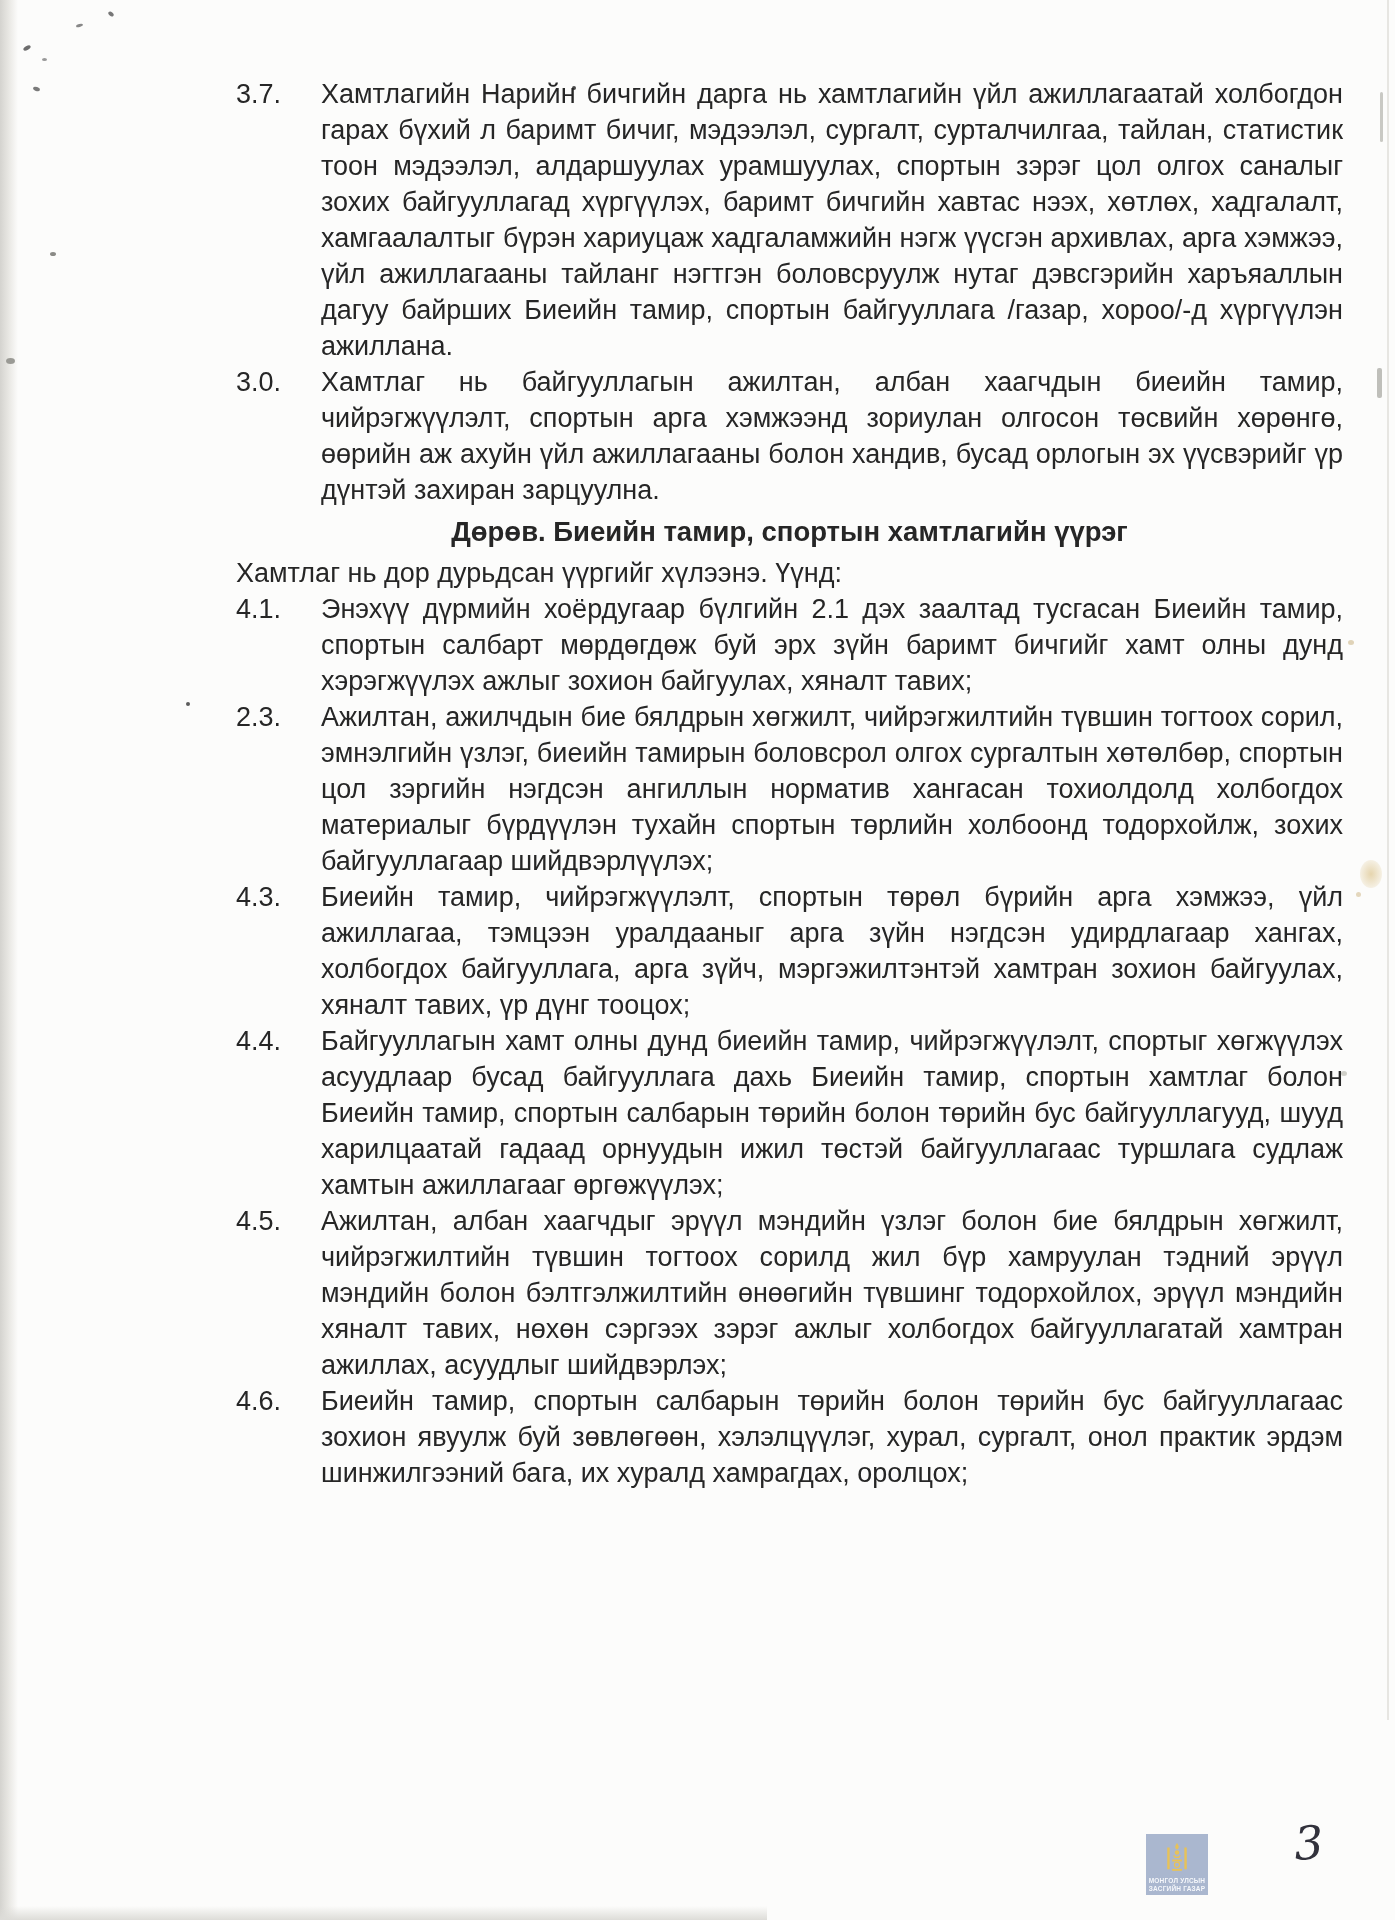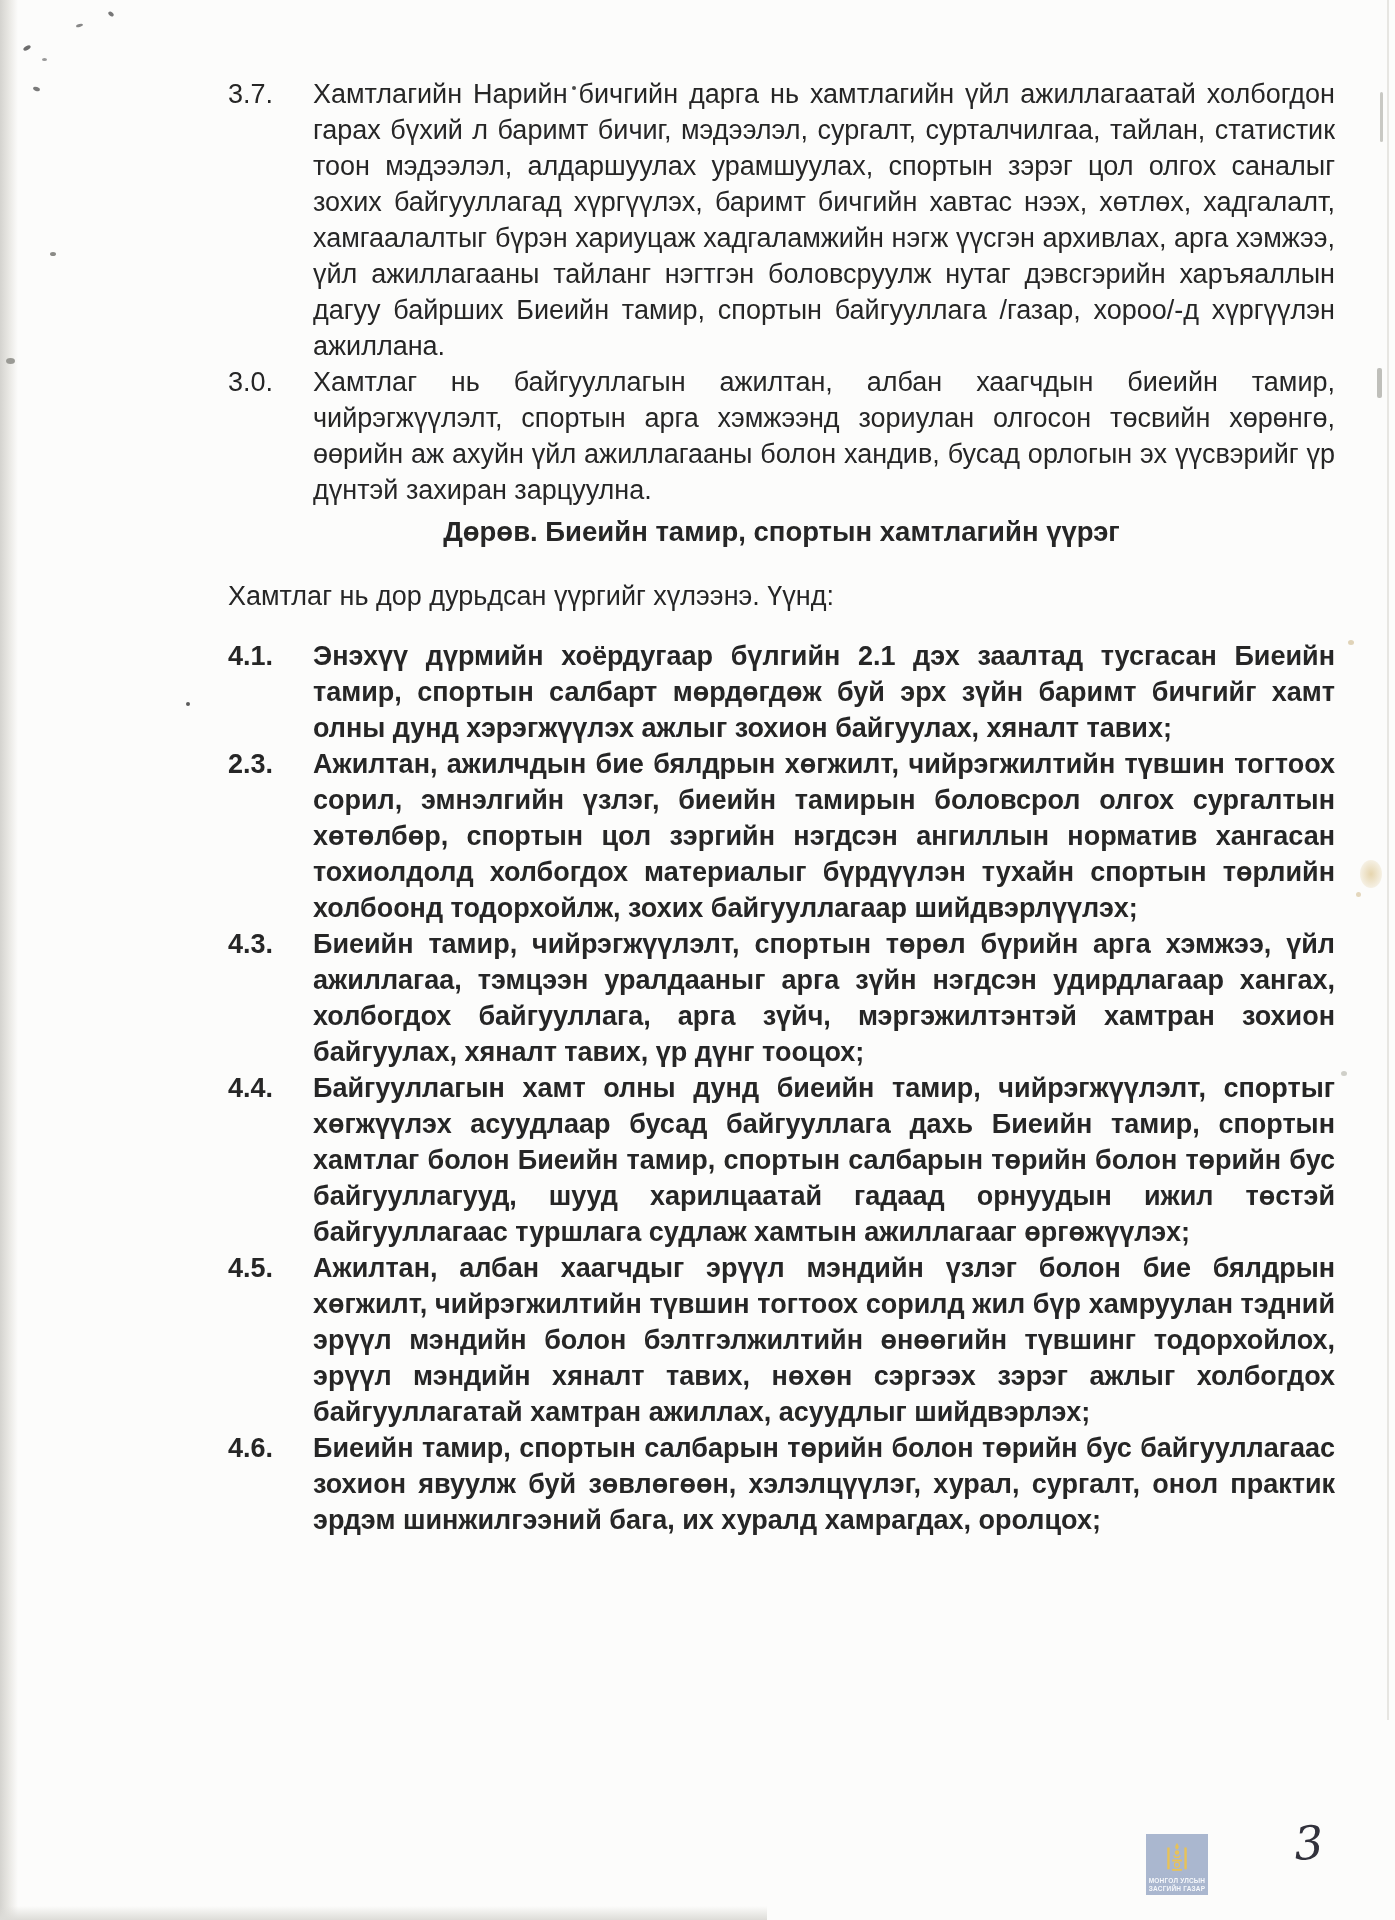--- a/index.html
+++ b/index.html
@@ -9,27 +9,27 @@
     font-family:"Liberation Sans","DejaVu Sans",sans-serif;
     color:#262626;
   }
   
   .edge-left{position:absolute;left:0;top:0;width:18px;height:100%;
     background:linear-gradient(90deg,#d4d3cf 0%,#e9e8e4 50%,rgba(252,252,251,0) 100%);}
   .edge-bottom{position:absolute;left:0;bottom:0;width:55%;height:14px;
     background:linear-gradient(0deg,#dddcd8,rgba(252,252,251,0));}
   .edge-right-line{position:absolute;left:1387px;top:0;width:2px;height:1720px;background:#e7e6e2;}
 
-  .content{position:absolute;left:228px;top:76px;width:1107px;
+  .content{position:absolute;left:236px;top:76px;width:1107px;
     font-size:27px;line-height:36px;}
   .article{display:grid;grid-template-columns:85px 1fr;text-align:justify;}
   .article .num{text-align:left;}
   .heading{margin:6px 0 0 0;text-align:center;font-weight:700;font-size:27.5px;}
-  .intro{margin:28px 0 0 0;text-align:left;}
-  .duties{margin-top:24px;font-weight:bold;}
+  .intro{margin:5px 0 0 0;text-align:left;}
+  .duties{}
 
   .speck{position:absolute;border-radius:50%;}
 
   
   .badge{position:absolute;left:1146px;top:1834px;width:62px;height:61px;
     background:#aab7cf;display:flex;flex-direction:column;align-items:center;
     justify-content:flex-end;padding-bottom:3px;box-sizing:border-box;}
   .badge .soyombo{width:24px;height:34px;margin-bottom:2px;flex:0 0 auto;}
   .badge .labels{color:#f5f7fb;font-size:6.5px;line-height:7.5px;font-weight:700;
     text-align:center;letter-spacing:.2px;white-space:nowrap;}

